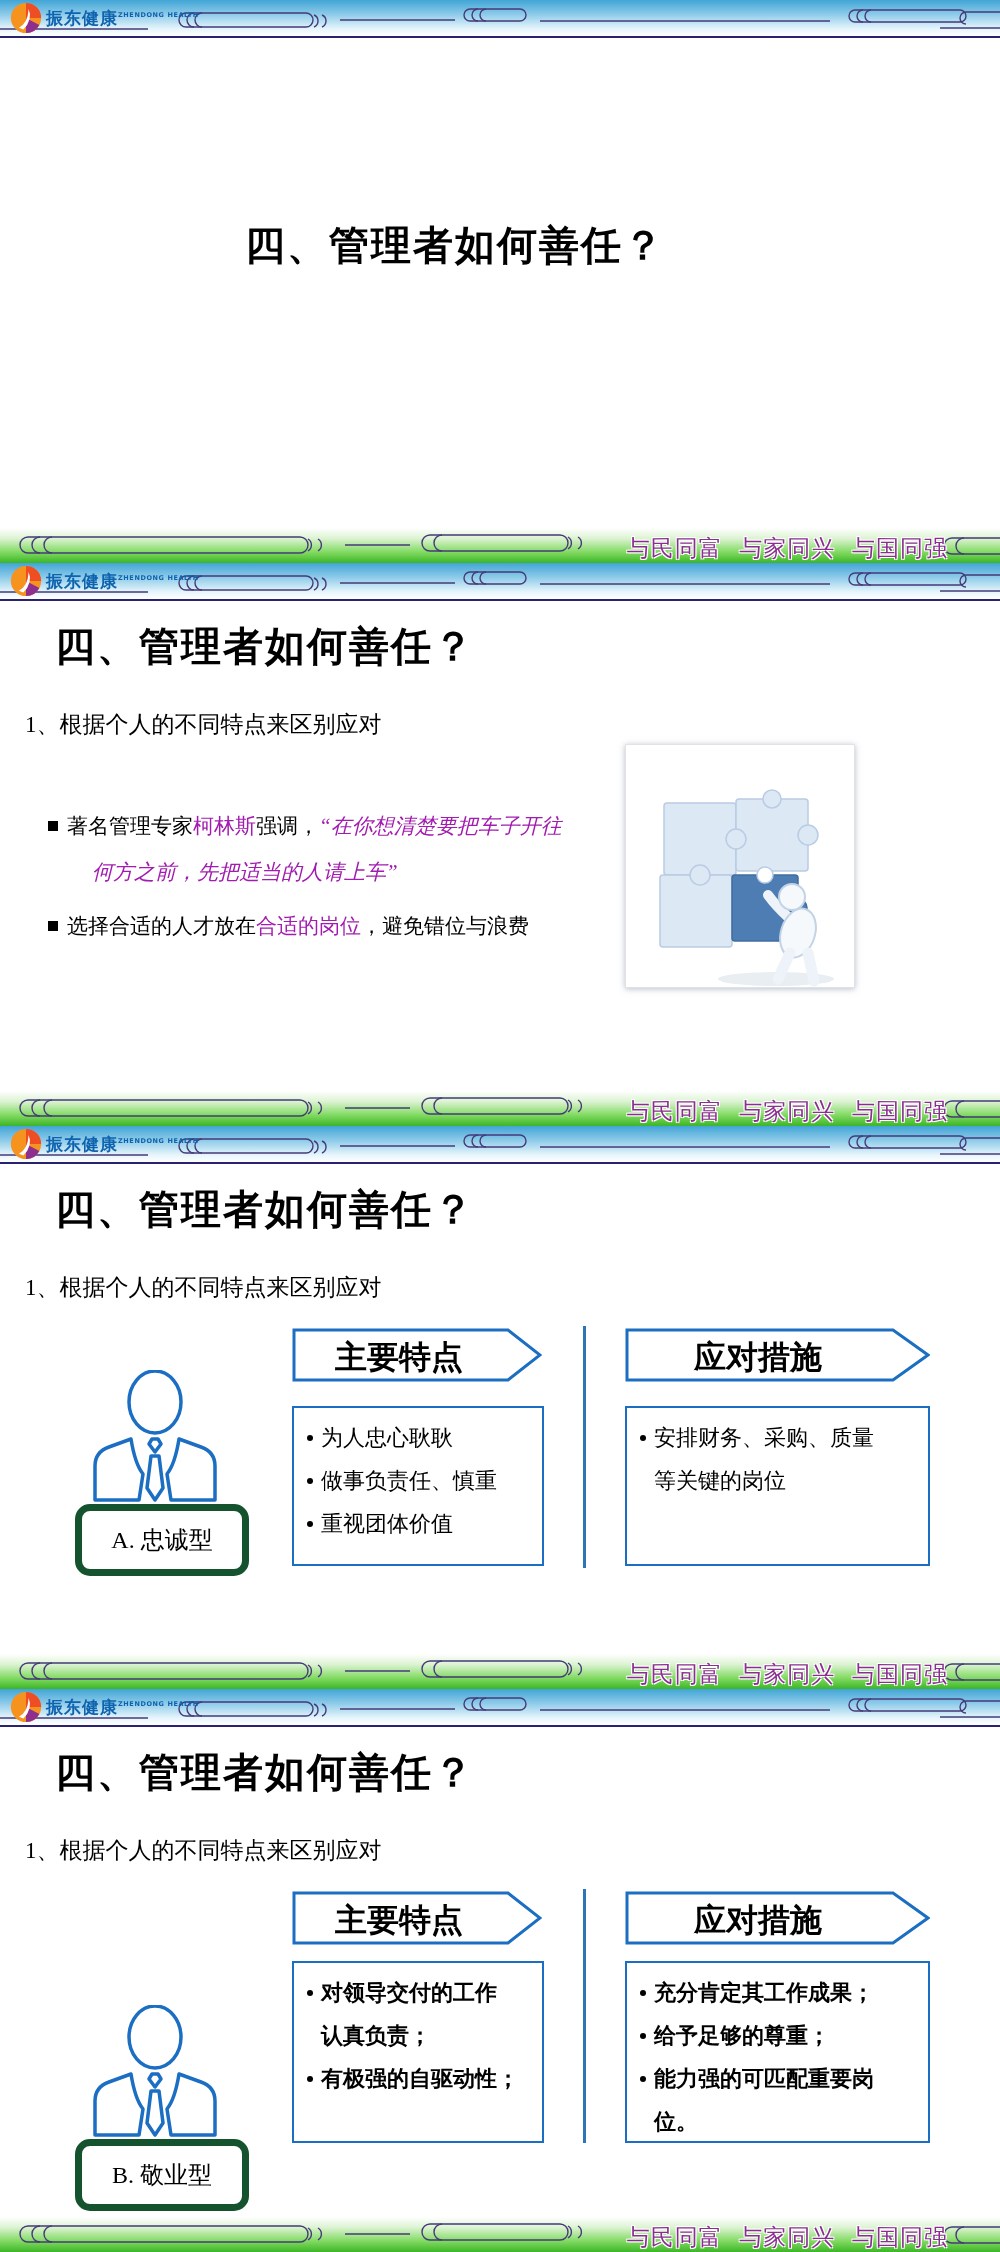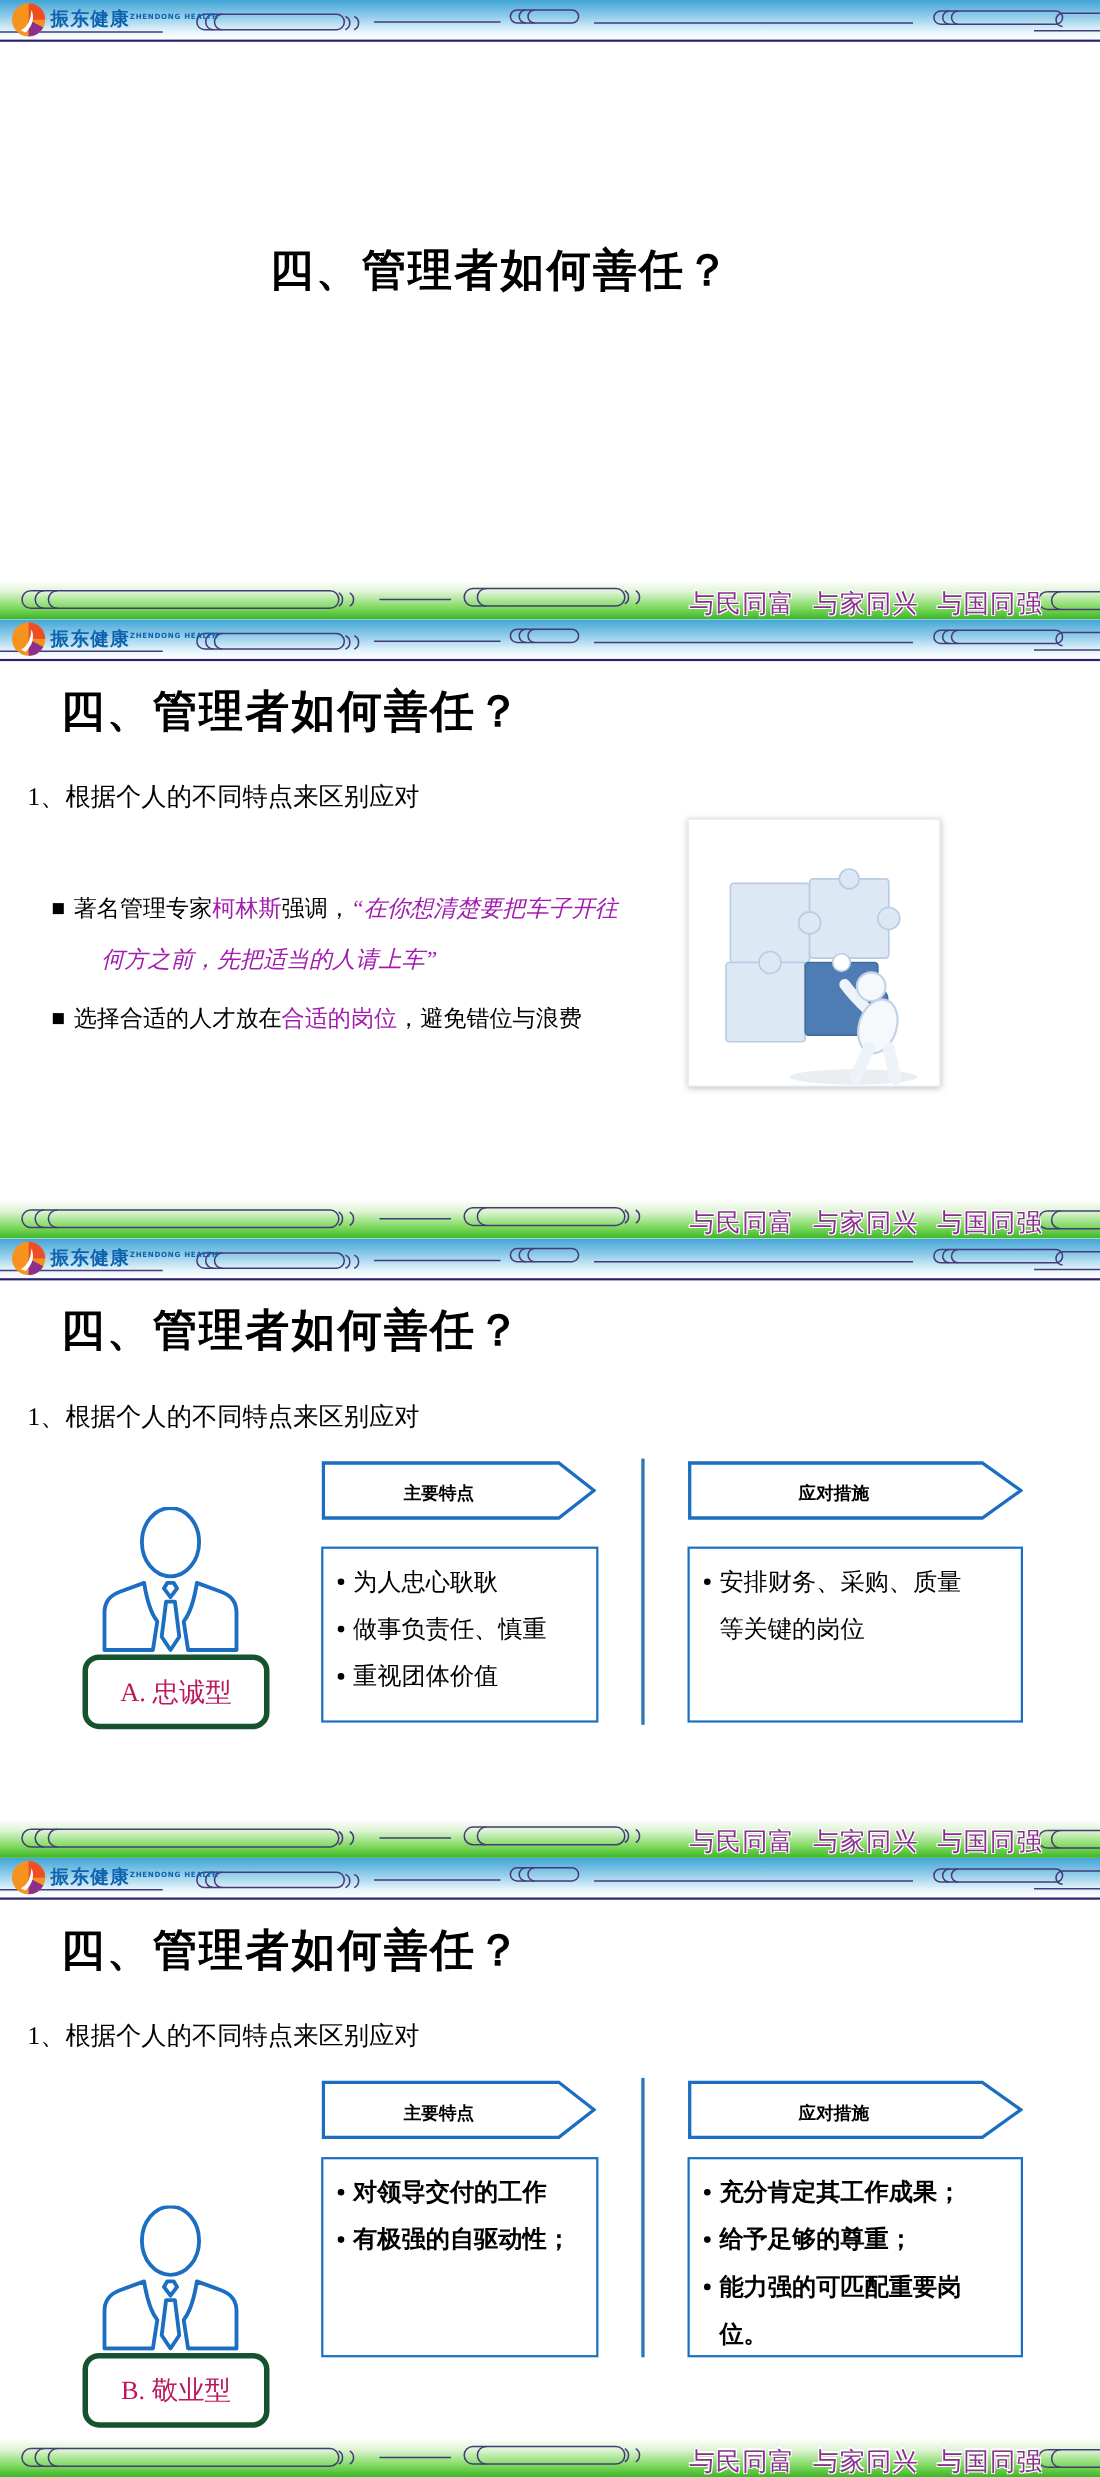--- a/index.html
+++ b/index.html
@@ -42,29 +42,29 @@
   .b-line.ind{padding-left:44px;}
   .b-line.mt{margin-top:8px;}
   .red{color:#a21caf;} .it{font-style:italic;text-align:center;}
 
   .puzzle{position:absolute;left:625px;top:181px;width:228px;height:242px;background:#fff;
           border:1px solid #e2e2e2;box-shadow:0 1px 6px rgba(110,130,155,.5);}
 
   
   .person{position:absolute;left:85px;width:140px;height:132px;}
   #s3 .person{top:244px;} #s4 .person{top:316px;}
-  .tlabel{position:absolute;left:75px;width:160px;height:58px;border:5px solid #14532d;border-radius:15px;
+  .tlabel{position:absolute;left:75px;width:160px;height:58px;border:7px solid #14532d;border-radius:15px;
           background:#fff;display:flex;align-items:center;justify-content:center;
-          font-size:24px;color:#be185d;}
+          font-size:24px;color:#000000;}
   #s3 .tlabel{top:378px;} #s4 .tlabel{top:450px;}
   .banner{position:absolute;top:202px;height:54px;}
   .banner.l{left:292px;width:250px;} .banner.r{left:625px;width:305px;}
   .banner svg{position:absolute;left:0;top:0;}
   .banner .bt{position:absolute;left:0;top:0;height:60px;display:flex;align-items:center;justify-content:center;
-              font-weight:bold;font-size:16px;color:#000;}
+              font-weight:bold;font-size:32px;color:#000;}
   .banner.l .bt{width:214px;} .banner.r .bt{width:266px;}
   .bx{position:absolute;border:2.5px solid #1b6ec2;background:#fff;font-size:22px;color:#000;
       padding:8px 6px 0 10px;box-sizing:border-box;}
   .bx.l{left:292px;width:252px;} .bx.r{left:625px;width:305px;}
   #s3 .bx{top:280px;height:160px;} #s4 .bx{top:272px;height:182px;font-weight:bold;}
   .bl{position:relative;line-height:43px;padding-left:17px;white-space:nowrap;}
   .bl .dot{position:absolute;left:3px;top:19px;width:6px;height:6px;background:#000;border-radius:50%;}
   .vline{position:absolute;left:583px;top:200px;width:3px;background:#2e75b6;}
   #s3 .vline{height:242px;} #s4 .vline{height:254px;}
 </style>
@@ -307,20 +307,21 @@
     </div>
     <div class="banner r">
       <svg width="305" height="54" viewBox="0 0 305 54">
           <use href="#bannerR"></use>
         </svg>
       <span class="bt">应对措施</span>
     </div>
 
     <div class="bx l">
       <div class="bl"><span class="dot"></span><span>对领导交付的工作</span></div>
+      <div class="bl"><span>认真负责；</span></div>
       <div class="bl"><span class="dot"></span><span>有极强的自驱动性；</span></div>
     </div>
     <div class="vline"></div>
     <div class="bx r">
       <div class="bl"><span class="dot"></span><span>充分肯定其工作成果；</span></div>
       <div class="bl"><span class="dot"></span><span>给予足够的尊重；</span></div>
       <div class="bl"><span class="dot"></span><span>能力强的可匹配重要岗</span></div>
       <div class="bl"><span>位。</span></div>
     </div>
 

